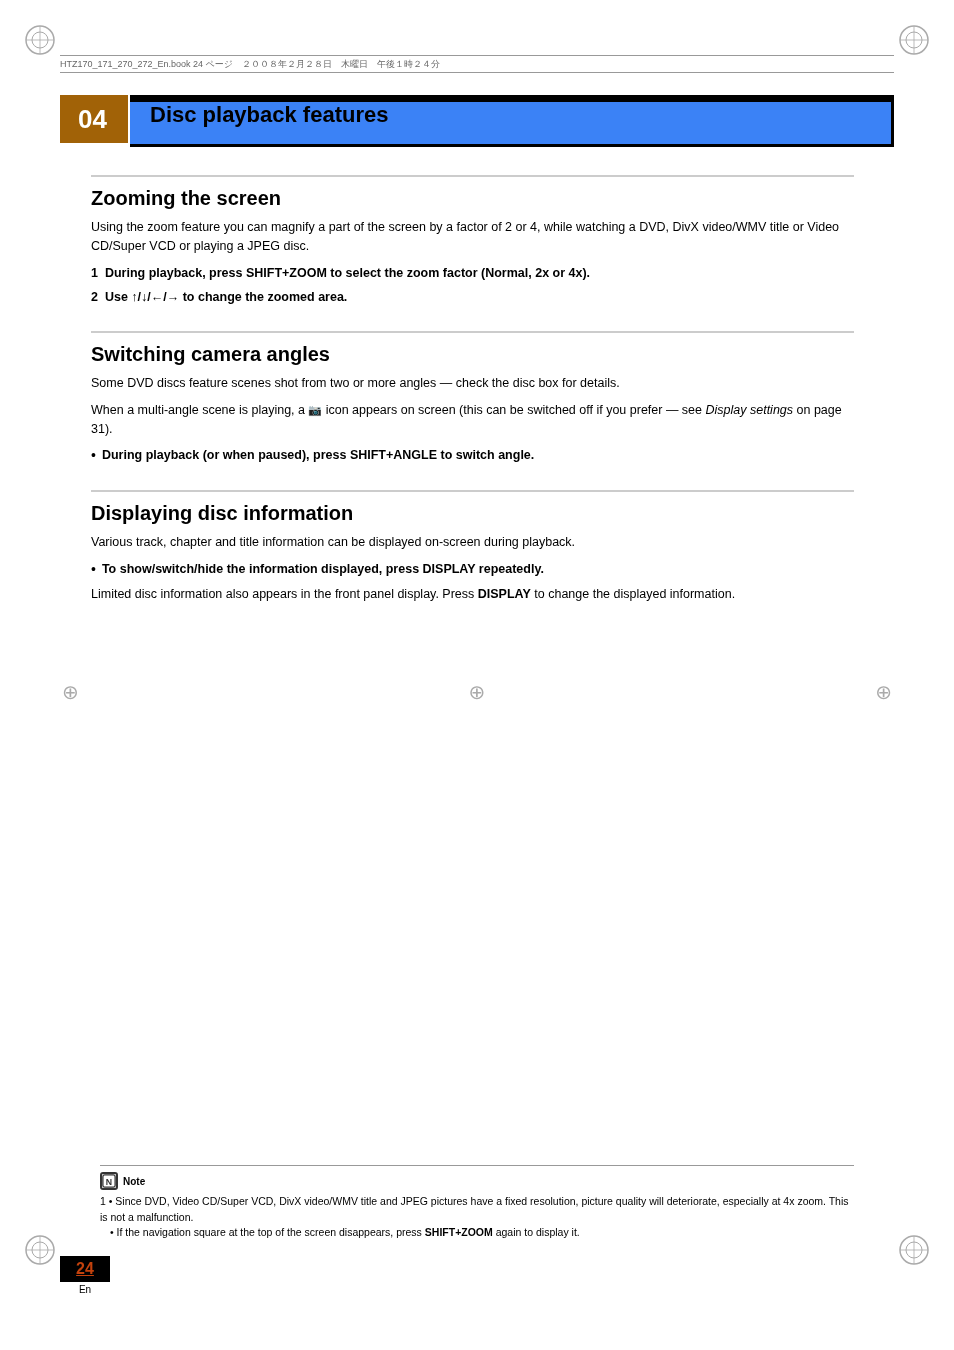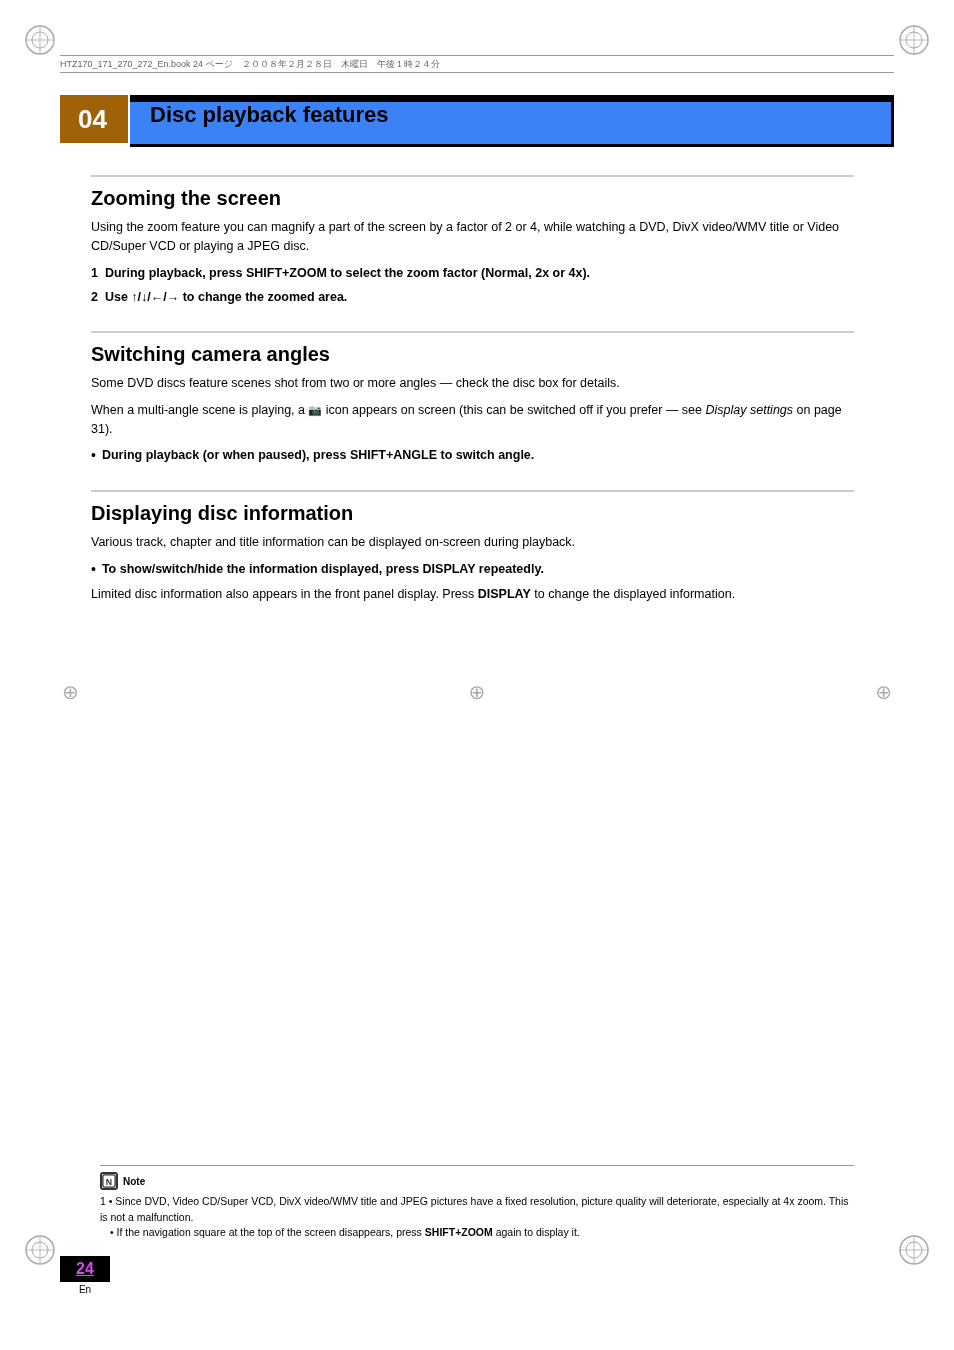--- a/index.html
+++ b/index.html
@@ -218,21 +218,21 @@
       position: absolute;
       bottom: 55px;
       left: 60px;
       display: flex;
       flex-direction: column;
       align-items: center;
     }
 
     .page-number-box {
       background: #000;
-      color: #d946ef;
+      color: #c2410c;
       font-size: 16px;
       font-weight: bold;
       padding: 4px 14px;
       min-width: 50px;
       text-align: center;
       text-decoration: underline;
     }
 
     .page-lang {
       font-size: 10px;

